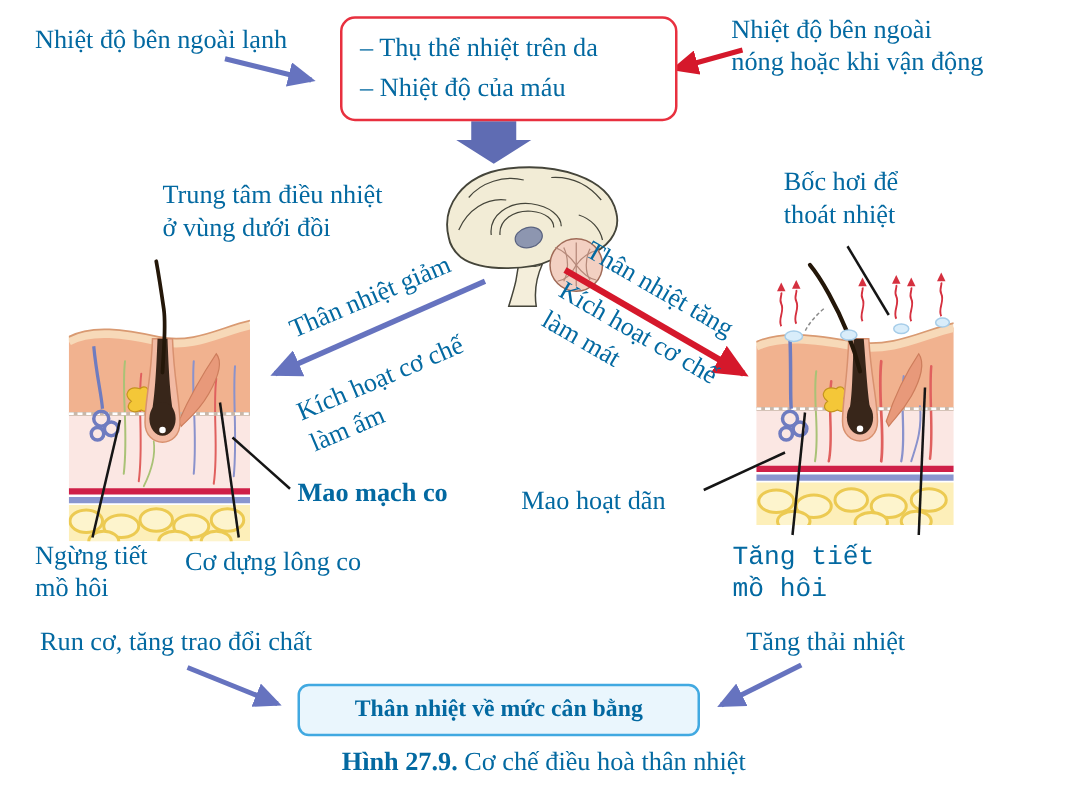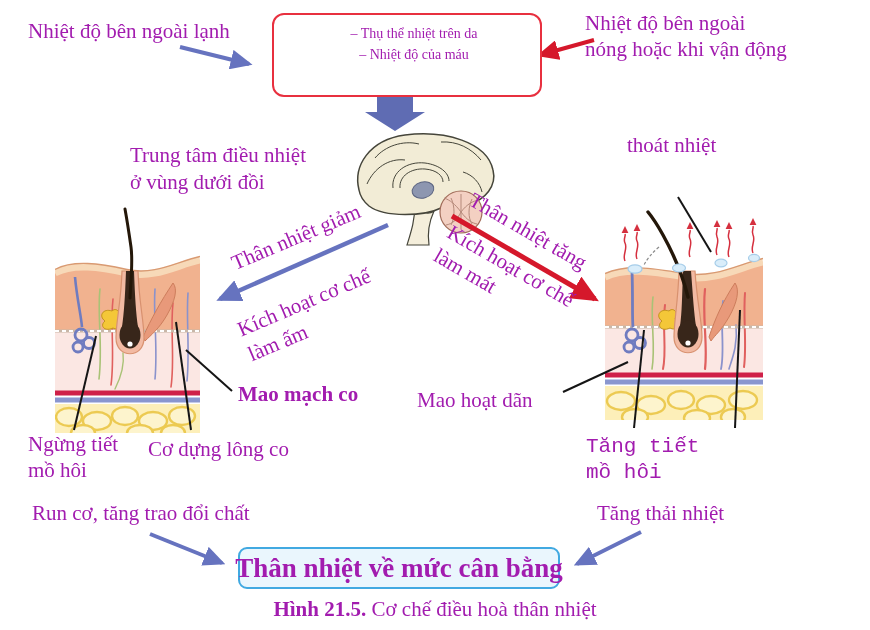--- a/index.html
+++ b/index.html
@@ -1,32 +1,32 @@
 <!DOCTYPE html>
 <html><head>
 <meta charset="utf-8">
 <style>
   html,body{margin:0;padding:0;background:#ffffff;}
   .canvas{
     position:relative;width:870px;height:630px;background:#ffffff;overflow:hidden;
-    font-family:"Liberation Serif","DejaVu Serif",serif;color:#a21caf;
+    font-family:"Liberation Serif","DejaVu Serif",serif;color:#0369a1;
   }
   .lbl{position:absolute;font-size:21px;line-height:1.25;white-space:nowrap;}
   .rot{transform-origin:center center;}
   .center-text{text-align:center;}
   #receptor-box{
     position:absolute;left:272px;top:13px;width:252px;height:66px;
     border:2.5px solid #e8303f;border-radius:12px;background:#ffffff;
-    padding:8px 0 6px 14px;font-size:14px;line-height:1.52;white-space:nowrap;text-align:center;
+    padding:8px 0 6px 14px;font-size:21px;line-height:1.52;white-space:nowrap;
   }
   #balance-box{
     position:absolute;left:238px;top:547px;width:318px;height:38px;
     border:2.5px solid #41a9e1;border-radius:9px;background:#eaf6fd;
     display:flex;align-items:center;justify-content:center;
-    font-size:27px;font-weight:bold;white-space:nowrap;
+    font-size:19px;font-weight:bold;white-space:nowrap;
   }
   #caption{position:absolute;left:0;top:597px;width:870px;text-align:center;font-size:21px;}
   #caption b{font-weight:bold;}
   svg{position:absolute;display:block;}
   #overlay{left:0;top:0;pointer-events:none;}
 </style>
 </head>
 <body>
 
 <div class="canvas">
@@ -236,20 +236,21 @@
     <div>làm ấm</div>
   </div>
 
   <div class="lbl rot center-text" style="left:428px;top:218px;width:200px;transform:rotate(30deg);">Thân nhiệt tăng</div>
   <div class="lbl rot" style="left:428px;top:268px;width:210px;transform:rotate(30deg);line-height:1.3;">
     <div>Kích hoạt cơ chế</div>
     <div>làm mát</div>
   </div>
 
   <div class="lbl" style="left:627px;top:132px;">
+    <div>Bốc hơi để</div>
     <div>thoát nhiệt</div>
   </div>
 
   <div class="lbl" style="left:238px;top:381px;font-weight:bold;">Mao mạch co</div>
   <div class="lbl" style="left:417px;top:387px;">Mao hoạt dãn</div>
 
   <div class="lbl" style="left:28px;top:431px;font-family:Liberation Serif, serif;">
     <div>Ngừng tiết</div>
     <div>mồ hôi</div>
   </div>
@@ -261,16 +262,16 @@
   </div>
 
   <div class="lbl" style="left:597px;top:500px;">Tăng thải nhiệt</div>
   <div class="lbl" style="left:32px;top:500px;">Run cơ, tăng trao đổi chất</div>
 
   <div id="balance-box">
     <span>Thân nhiệt về mức cân bằng</span>
   </div>
 
   <div id="caption">
-    <b>Hình 21.5.</b><span> Cơ chế điều hoà thân nhiệt</span>
+    <b>Hình 27.9.</b><span> Cơ chế điều hoà thân nhiệt</span>
   </div>
 
 </div>
 
 </body></html>

